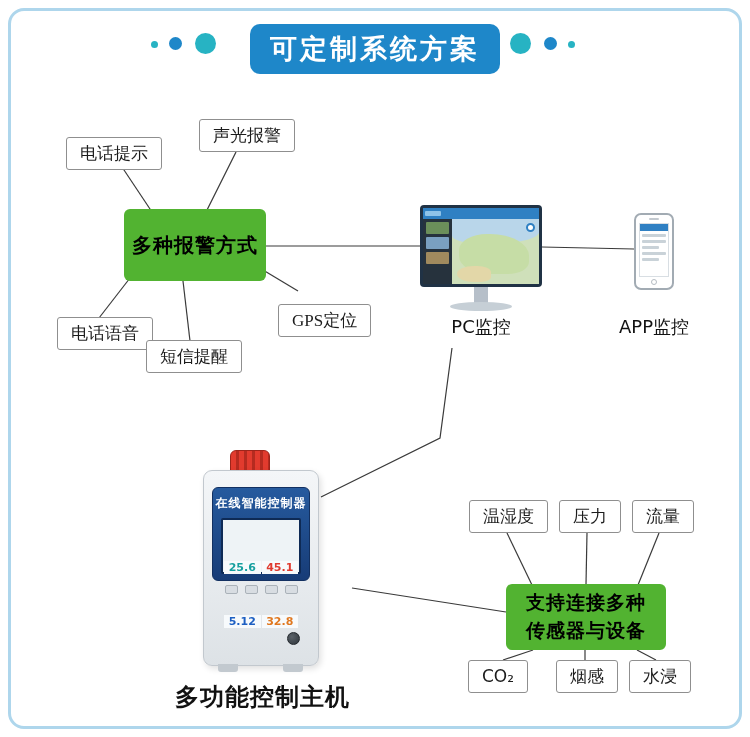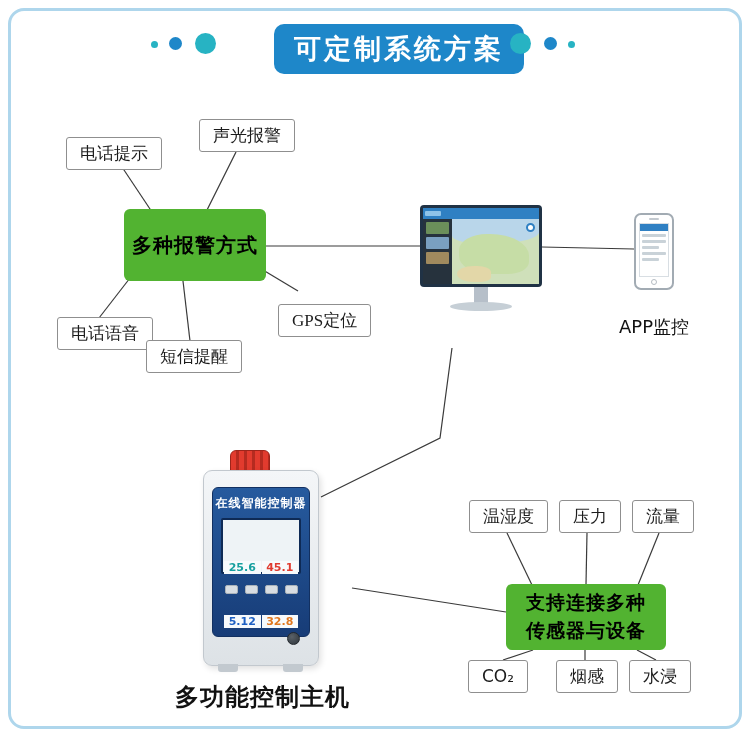--- a/index.html
+++ b/index.html
@@ -13,21 +13,21 @@
     position:absolute; inset:8px; border:3px solid #aed6ec; border-radius:16px;
     pointer-events:none;
   }
   svg.connectors { position:absolute; left:0; top:0; width:750px; height:737px; }
   svg.connectors line, svg.connectors polyline { stroke:#3a3a3a; stroke-width:1.2; fill:none; }
 
   
   .title-banner {
     position:absolute; left:50%; top:24px; transform:translateX(-50%);
     background:#1e87c9; color:#fff; font-size:27px; font-weight:bold;
-    letter-spacing:3px; padding:7px 20px; border-radius:10px; white-space:nowrap;margin-left:24px;
+    letter-spacing:3px; padding:7px 20px; border-radius:10px; white-space:nowrap;
   }
   .dot { position:absolute; border-radius:50%; }
   .dot.teal { background:#27b3c3; }
   .dot.blue { background:#1e87c9; }
   .d-s { width:7px;  height:7px; }
   .d-m { width:13px; height:13px; }
   .d-l { width:21px; height:21px; }
 
   
   .label-box {
@@ -98,21 +98,21 @@
     background:linear-gradient(180deg,#f4f6f8,#dde2e6);
     border:1px solid #c2c8ce; border-radius:9px;
     box-shadow:2px 3px 6px rgba(0,0,0,0.12);
   }
   .beacon {
     position:absolute; left:230px; top:450px; width:40px; height:23px;
     background:repeating-linear-gradient(90deg,#e23b2e 0 5px,#b52b20 5px 8px);
     border-radius:6px 6px 2px 2px; border:1px solid #9e251b;
   }
   .device-panel {
-    position:absolute; left:212px; top:487px; width:98px; height:150px;
+    position:absolute; left:212px; top:487px; width:98px; height:94px;
     background:linear-gradient(180deg,#265a9e,#173c77); border-radius:6px;
     border:1px solid #123061;
   }
   .panel-title { color:#fff; font-size:12px; font-weight:bold; text-align:center; padding-top:7px; letter-spacing:1px; }
   .device-screen {
     width:80px; height:56px; margin:6px auto 0; background:#eef3f6;
     border:2px solid #0e2a55; display:grid; grid-template-columns:1fr 1fr; grid-template-rows:1fr 1fr;
     gap:1px; padding:1px; border-radius:2px;
   }
   .device-screen .cell {
@@ -188,20 +188,21 @@
       <div class="m-sidebar">
         <div class="m-thumb t1"></div>
         <div class="m-thumb t2"></div>
         <div class="m-thumb t3"></div>
       </div>
       <div class="m-compass"></div>
     </div>
   </div>
   <div class="monitor-stand"></div>
   <div class="monitor-base"></div>
+  <div class="pc-label">PC监控</div>
 
   <div class="phone">
     <div class="ph-speaker"></div>
     <div class="ph-screen">
       <div class="ph-header"></div>
       <div class="ph-row"></div>
       <div class="ph-row"></div>
       <div class="ph-row short"></div>
       <div class="ph-row"></div>
       <div class="ph-row short"></div>

